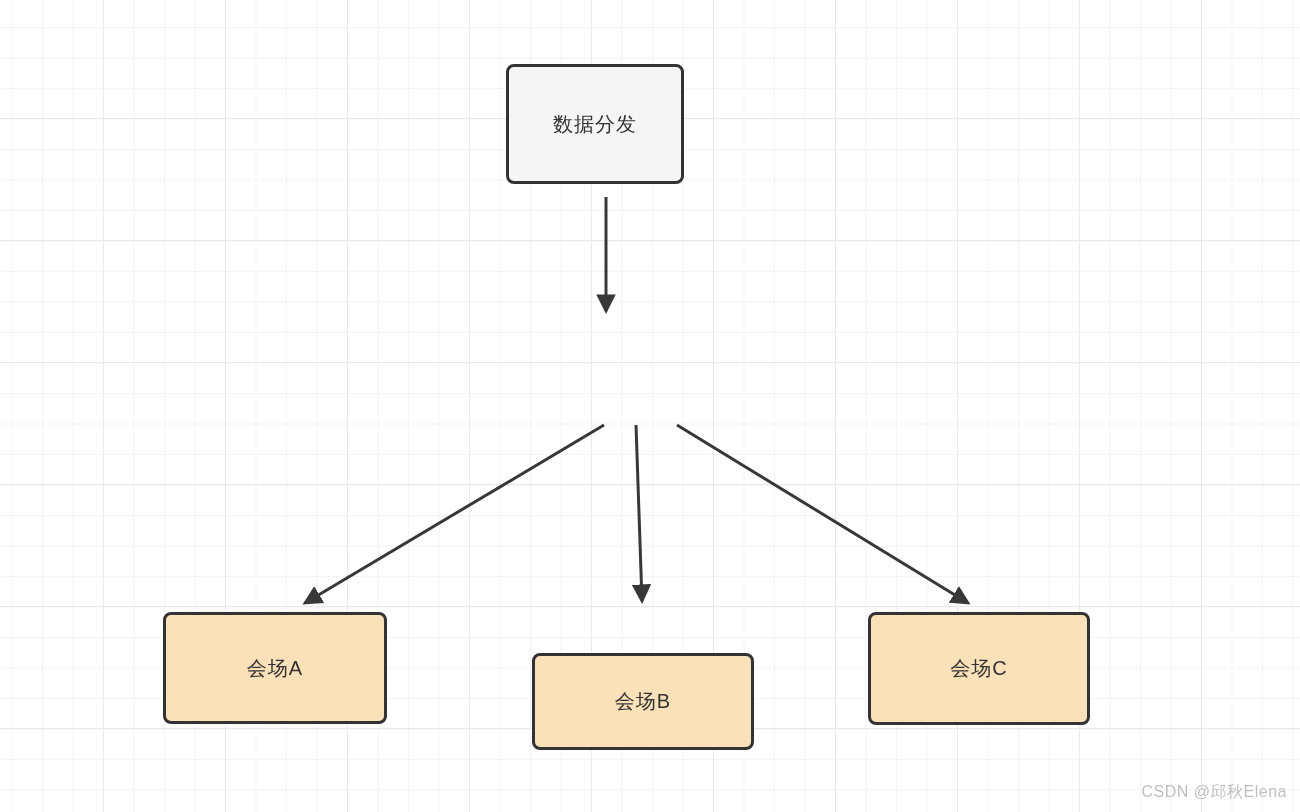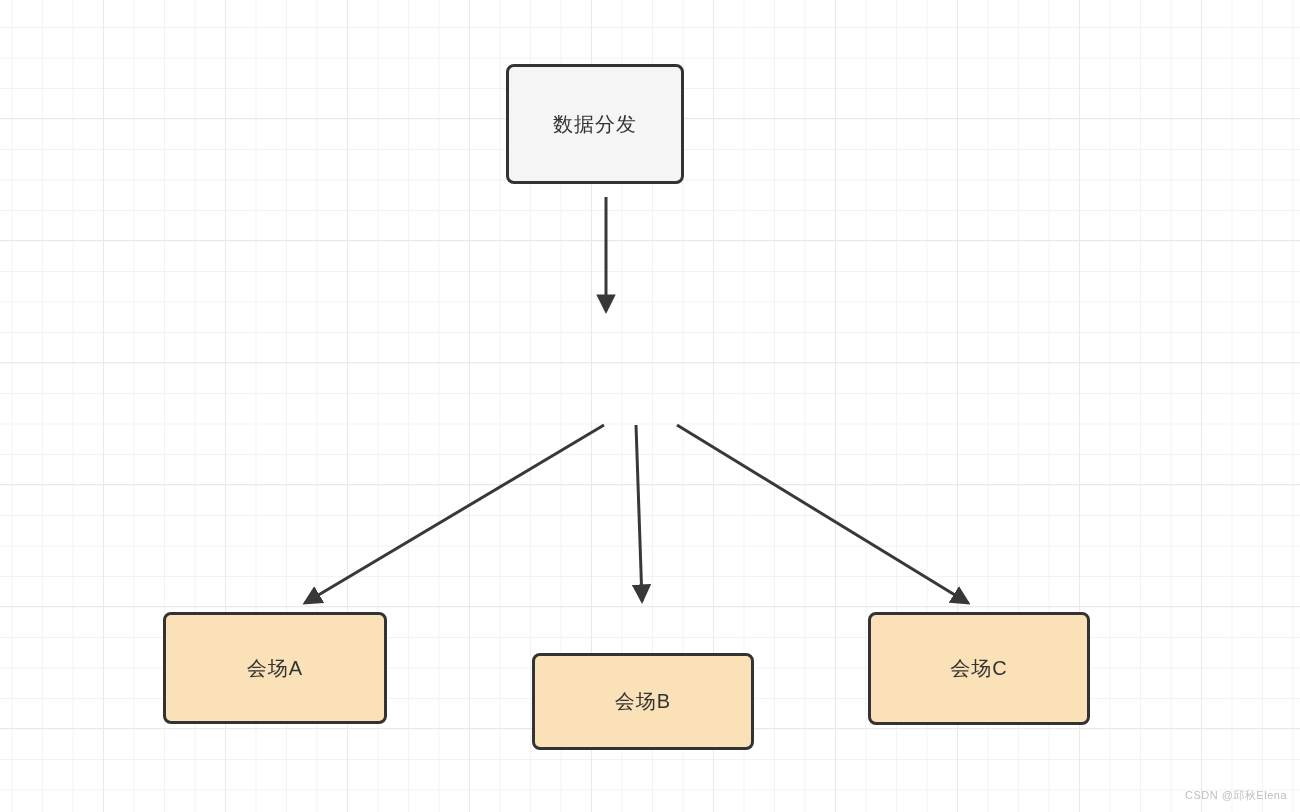--- a/index.html
+++ b/index.html
@@ -44,21 +44,21 @@
   }
   .node-source  { left: 506px; top: 64px;  width: 178px; height: 120px; background: #f5f5f5; }
   .node-mq      { left: 493px; top: 326px; width: 226px; height: 97px;  background: #f8ccd4; }
   .node-venue-a { left: 163px; top: 612px; width: 224px; height: 112px; background: #fae1b8; }
   .node-venue-b { left: 532px; top: 612px; width: 222px; height: 97px; background: #fae1b8; margin-top: 41px; }
   .node-venue-c { left: 868px; top: 612px; width: 222px; height: 113px; background: #fae1b8; }
   .watermark {
     position: absolute;
     right: 13px;
     bottom: 9px;
-    font-size: 11px;
+    font-size: 16px;
     color: #bfbfbf;
     letter-spacing: 0.5px;
   }
 </style>
 </head>
 <body>
 
 <div class="canvas">
 
   <svg class="edges" viewBox="0 0 1300 812" xmlns="http://www.w3.org/2000/svg">

